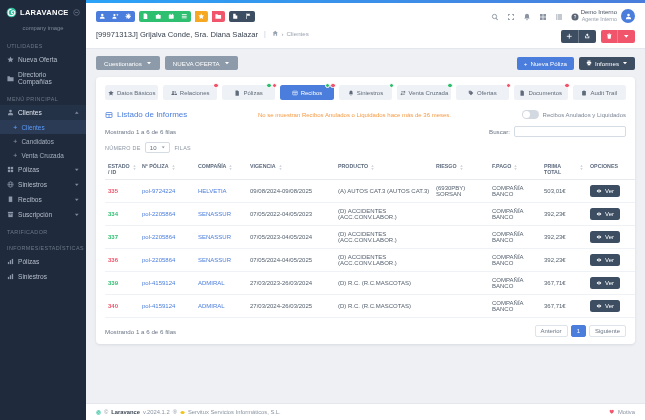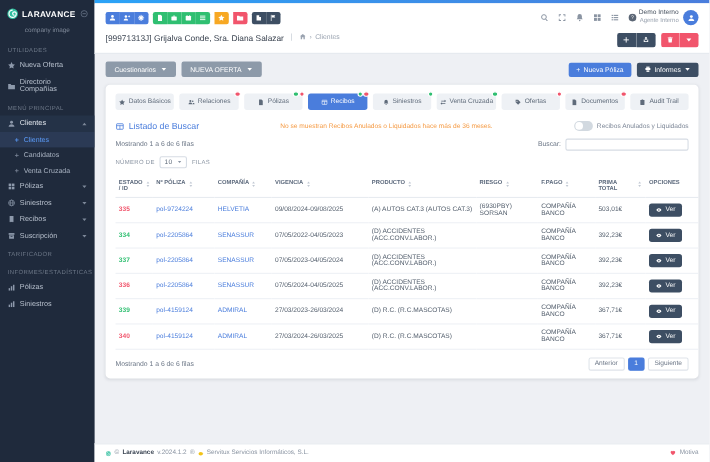--- a/index.html
+++ b/index.html
@@ -523,21 +523,21 @@
             </button>
           </div>
 
         <div class="panel-head">
           <span class="panel-title">
             <svg viewBox="0 0 16 16" class="ic">
                 <rect x="2" y="3" width="12" height="10" rx="1" fill="none" stroke="currentColor" stroke-width="1.5"></rect>
                 <rect x="2" y="6" width="12" height="1.3"></rect>
                 <rect x="7.4" y="6" width="1.3" height="7"></rect>
               </svg>
-            <span>Listado de Buscar</span>
+            <span>Listado de Informes</span>
           </span>
           <span class="warning">No se muestran Recibos Anulados o Liquidados hace más de 36 meses.</span>
           <span class="toggle-wrap">
             <span class="toggle">
                 <span class="knob"></span>
               </span>
             <span>Recibos Anulados y Liquidados</span>
           </span>
         </div>
 

